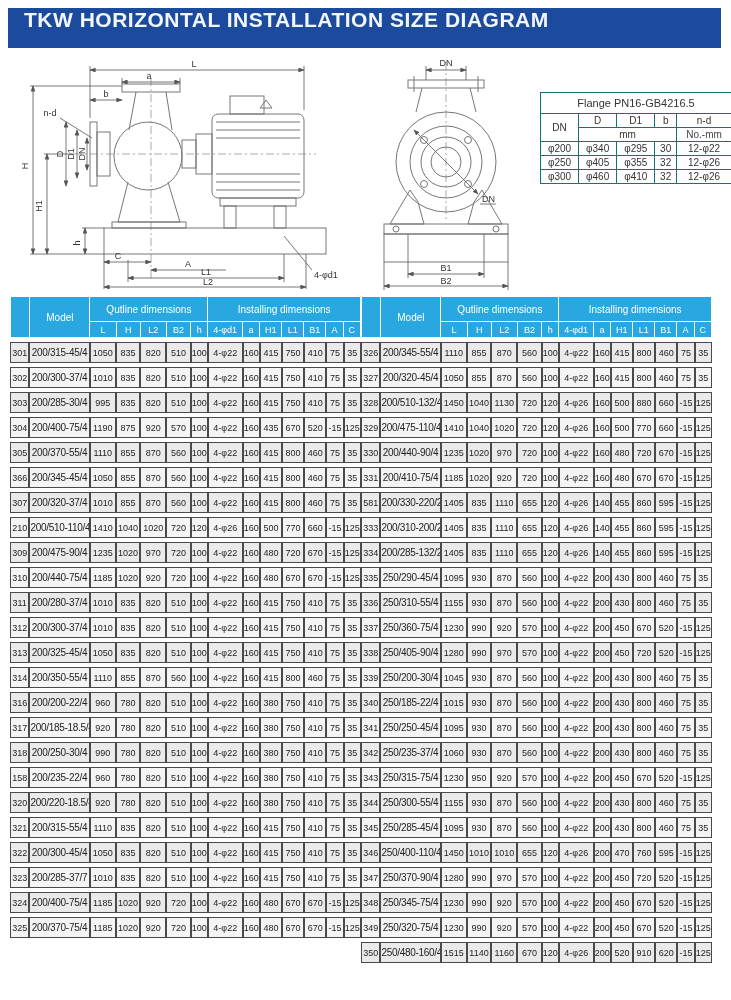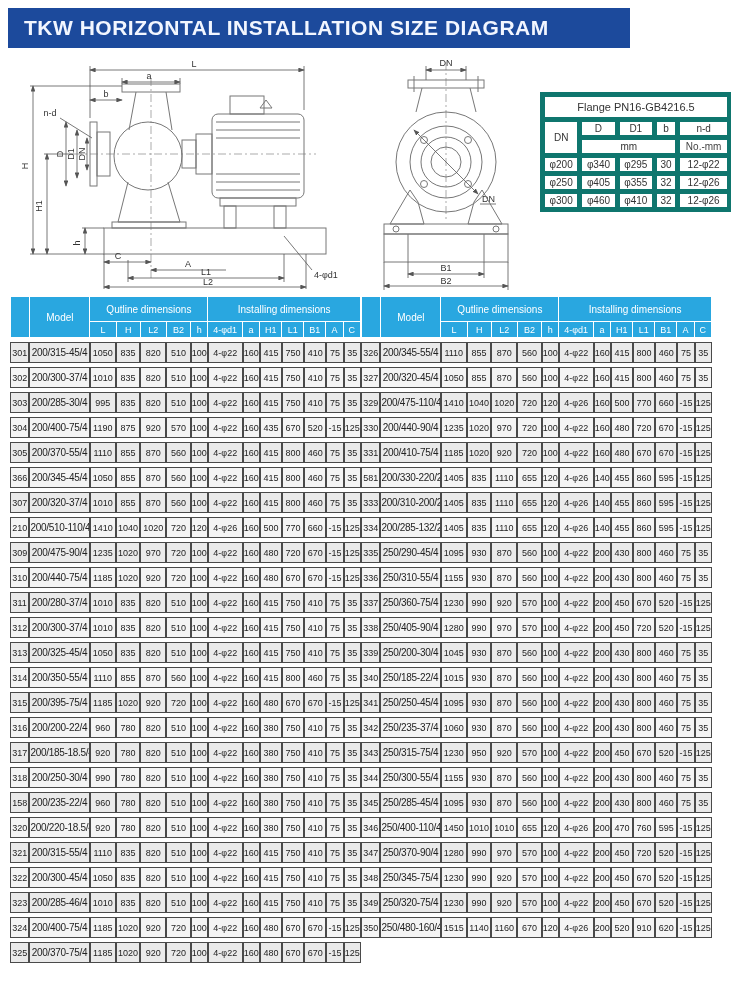--- a/index.html
+++ b/index.html
@@ -1,32 +1,32 @@
 <!DOCTYPE html>
 <html><head>
 <meta charset="utf-8">
 <style>
   html,body{margin:0;padding:0;background:#ffffff;}
   .page{position:relative;width:731px;height:1000px;background:#fff;overflow:hidden;
         font-family:"Liberation Sans",sans-serif;color:#222;}
   
-  .banner{position:absolute;left:8px;top:8px;width:622px;height:40px;background:#1c4a9c;
-          display:flex;align-items:center;}
+  .banner{position:absolute;left:8px;top:8px;width:713px;height:40px;background:#1c4a9c;
+          display:flex;}
   .banner h1{margin:0 0 0 16px;font-size:21px;font-weight:bold;color:#f2f6ff;letter-spacing:.5px;}
   
   .drawings{position:absolute;left:10px;top:50px;width:711px;height:244px;}
   svg{position:absolute;overflow:visible;}
   svg text{font-family:"Liberation Sans",sans-serif;font-size:9px;fill:#333;}
   .thin{stroke:#777;stroke-width:1;fill:none;}
   .dim{stroke:#555;stroke-width:.8;fill:none;}
   .cl{stroke:#888;stroke-width:.7;fill:none;stroke-dasharray:8 3 2 3;}
   
   .flange{position:absolute;left:530px;top:42px;width:192px;border-collapse:collapse;
           font-size:10px;color:#333;background:#fff;}
-  .flange th,.flange td{border:5px solid #0f766e;text-align:center;padding:1px 2px;font-weight:normal;}
+  .flange th,.flange td{border:1px solid #0f766e;text-align:center;padding:1px 2px;font-weight:normal;}
   .flange .ft-title{font-size:11px;height:18px;}
   .flange .small{font-size:10px;color:#444;}
   
   .tables{position:absolute;left:10px;top:296px;width:712px;display:flex;gap:0;}
   .half{width:351px;}
   table.hdr{width:100%;border-collapse:collapse;table-layout:fixed;}
   table.hdr th{background:#29a7e0;color:#fff;border:1px solid #fff;font-weight:normal;padding:0;}
   table.hdr .grp{height:25px;font-size:10px;}
   table.hdr .sub{height:16px;font-size:9px;font-weight:bold;}
   table.bod{width:100%;border-collapse:separate;border-spacing:0 4px;table-layout:fixed;}
@@ -512,36 +512,20 @@
               <td class="c6">100</td>
               <td class="c7">4-φ22</td>
               <td class="c8">160</td>
               <td class="c9">415</td>
               <td class="c10">800</td>
               <td class="c11">460</td>
               <td class="c12">75</td>
               <td class="c13">35</td>
             </tr>
             <tr>
-              <td class="c0">315</td>
-              <td class="c1">200/395-75/4</td>
-              <td class="c2">1185</td>
-              <td class="c3">1020</td>
-              <td class="c4">920</td>
-              <td class="c5">720</td>
-              <td class="c6">100</td>
-              <td class="c7">4-φ22</td>
-              <td class="c8">160</td>
-              <td class="c9">480</td>
-              <td class="c10">670</td>
-              <td class="c11">670</td>
-              <td class="c12">-15</td>
-              <td class="c13">125</td>
-            </tr>
-            <tr>
               <td class="c0">316</td>
               <td class="c1">200/200-22/4</td>
               <td class="c2">960</td>
               <td class="c3">780</td>
               <td class="c4">820</td>
               <td class="c5">510</td>
               <td class="c6">100</td>
               <td class="c7">4-φ22</td>
               <td class="c8">160</td>
               <td class="c9">380</td>
@@ -641,21 +625,21 @@
               <td class="c7">4-φ22</td>
               <td class="c8">160</td>
               <td class="c9">415</td>
               <td class="c10">750</td>
               <td class="c11">410</td>
               <td class="c12">75</td>
               <td class="c13">35</td>
             </tr>
             <tr>
               <td class="c0">323</td>
-              <td class="c1">200/285-46/4</td>
+              <td class="c1">200/285-37/7</td>
               <td class="c2">1010</td>
               <td class="c3">835</td>
               <td class="c4">820</td>
               <td class="c5">510</td>
               <td class="c6">100</td>
               <td class="c7">4-φ22</td>
               <td class="c8">160</td>
               <td class="c9">415</td>
               <td class="c10">750</td>
               <td class="c11">410</td>
@@ -784,20 +768,36 @@
               <td class="c6">100</td>
               <td class="c7">4-φ22</td>
               <td class="c8">160</td>
               <td class="c9">415</td>
               <td class="c10">800</td>
               <td class="c11">460</td>
               <td class="c12">75</td>
               <td class="c13">35</td>
             </tr>
             <tr>
+              <td class="c0">328</td>
+              <td class="c1">200/510-132/4</td>
+              <td class="c2">1450</td>
+              <td class="c3">1040</td>
+              <td class="c4">1130</td>
+              <td class="c5">720</td>
+              <td class="c6">120</td>
+              <td class="c7">4-φ26</td>
+              <td class="c8">160</td>
+              <td class="c9">500</td>
+              <td class="c10">880</td>
+              <td class="c11">660</td>
+              <td class="c12">-15</td>
+              <td class="c13">125</td>
+            </tr>
+            <tr>
               <td class="c0">329</td>
               <td class="c1">200/475-110/4</td>
               <td class="c2">1410</td>
               <td class="c3">1040</td>
               <td class="c4">1020</td>
               <td class="c5">720</td>
               <td class="c6">120</td>
               <td class="c7">4-φ26</td>
               <td class="c8">160</td>
               <td class="c9">500</td>

